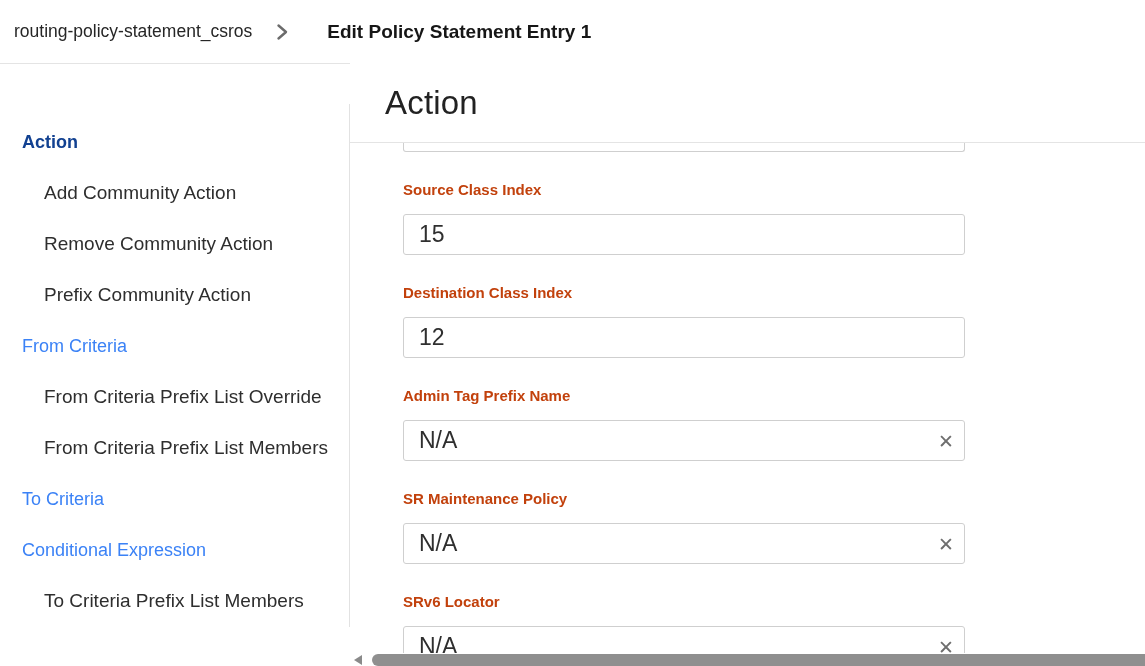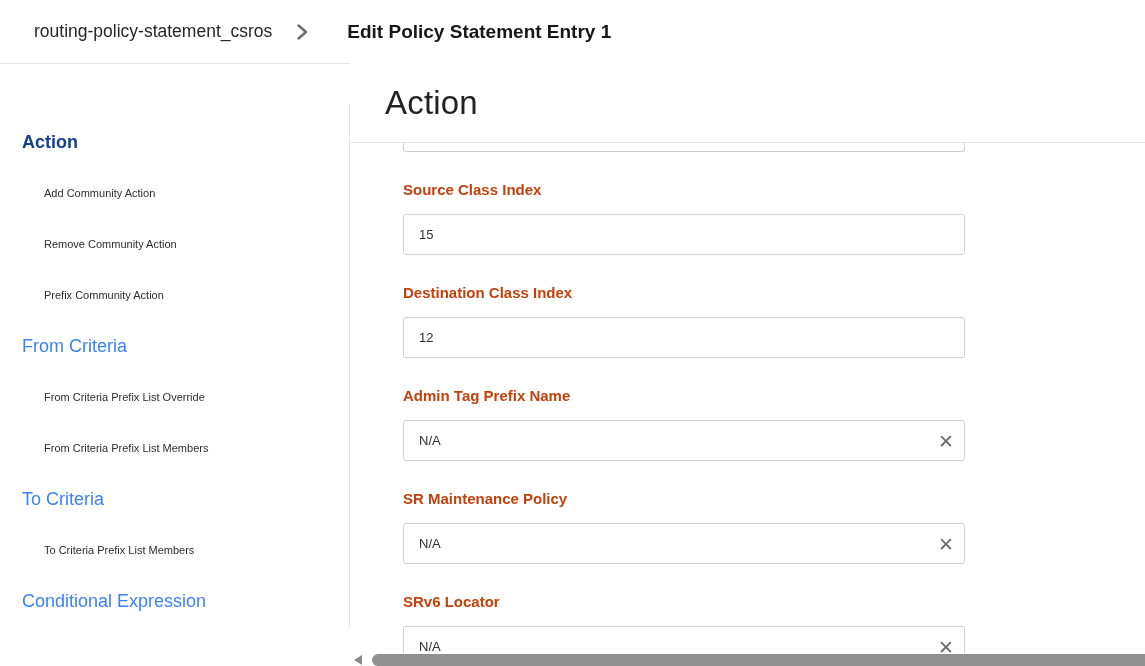--- a/index.html
+++ b/index.html
@@ -10,21 +10,21 @@
     -webkit-font-smoothing: antialiased;
   }
   .page { width: 1145px; height: 666px; display: flex; flex-direction: column; background: #fff; }
 
   
   .topbar {
     height: 64px;
     flex: 0 0 64px;
     display: flex;
     align-items: center;
-    padding-left: 34px;
+    padding-left: 14px;
     border-bottom: 1px solid #e4e4e4;
     background: #fff;
   }
   .crumb-parent {
     font-size: 17.5px;
     color: #262626;
     cursor: pointer;
     white-space: nowrap;
   }
   .crumb-chevron {
@@ -52,21 +52,21 @@
     background: #fff;
   }
   .nav-item {
     height: 51px;
     display: flex;
     align-items: center;
     cursor: pointer;
     white-space: nowrap;
   }
   .nav-item.lvl1 { padding-left: 22px; font-size: 18px; color: #3b82f6; }
-  .nav-item.lvl2 { padding-left: 44px; font-size: 11px; color: #2e2e2e; }
+  .nav-item.lvl2 { padding-left: 44px; font-size: 19px; color: #2e2e2e; }
   .nav-item.active { color: #124191; font-weight: 700; }
 
   
   .main { flex: 1; position: relative; min-width: 0; background: #fff; }
   .section-header {
     height: 80px;
     display: flex;
     align-items: center;
     padding-left: 35px;
     border-bottom: 1px solid #e4e4e4;
@@ -101,21 +101,21 @@
     margin-bottom: 16px;
   }
   .input-wrap { position: relative; width: 562px; }
   .text-input {
     width: 100%;
     height: 41px;
     border: 1px solid #cfcfcf;
     border-radius: 3px;
     padding: 0 23px 0 15px;
     font-family: "Liberation Sans", "DejaVu Sans", sans-serif;
-    font-size: 13px;
+    font-size: 23px;
     color: #2f2f2f;
     background: #fff;
     outline: none;
   }
   .clear-btn {
     position: absolute;
     right: 11px;
     top: 50%;
     transform: translateY(-50%);
     font-size: 19px;
@@ -172,22 +172,22 @@
 
     <nav class="sidebar">
       <div class="nav-item lvl1 active">Action</div>
       <div class="nav-item lvl2">Add Community Action</div>
       <div class="nav-item lvl2">Remove Community Action</div>
       <div class="nav-item lvl2">Prefix Community Action</div>
       <div class="nav-item lvl1">From Criteria</div>
       <div class="nav-item lvl2">From Criteria Prefix List Override</div>
       <div class="nav-item lvl2">From Criteria Prefix List Members</div>
       <div class="nav-item lvl1">To Criteria</div>
+      <div class="nav-item lvl1">Conditional Expression</div>
       <div class="nav-item lvl2">To Criteria Prefix List Members</div>
-      <div class="nav-item lvl1">Conditional Expression</div>
     </nav>
 
     <main class="main">
 
       <div class="section-header">
         <h1 class="section-title">Action</h1>
       </div>
 
       <div class="form-area">
 

